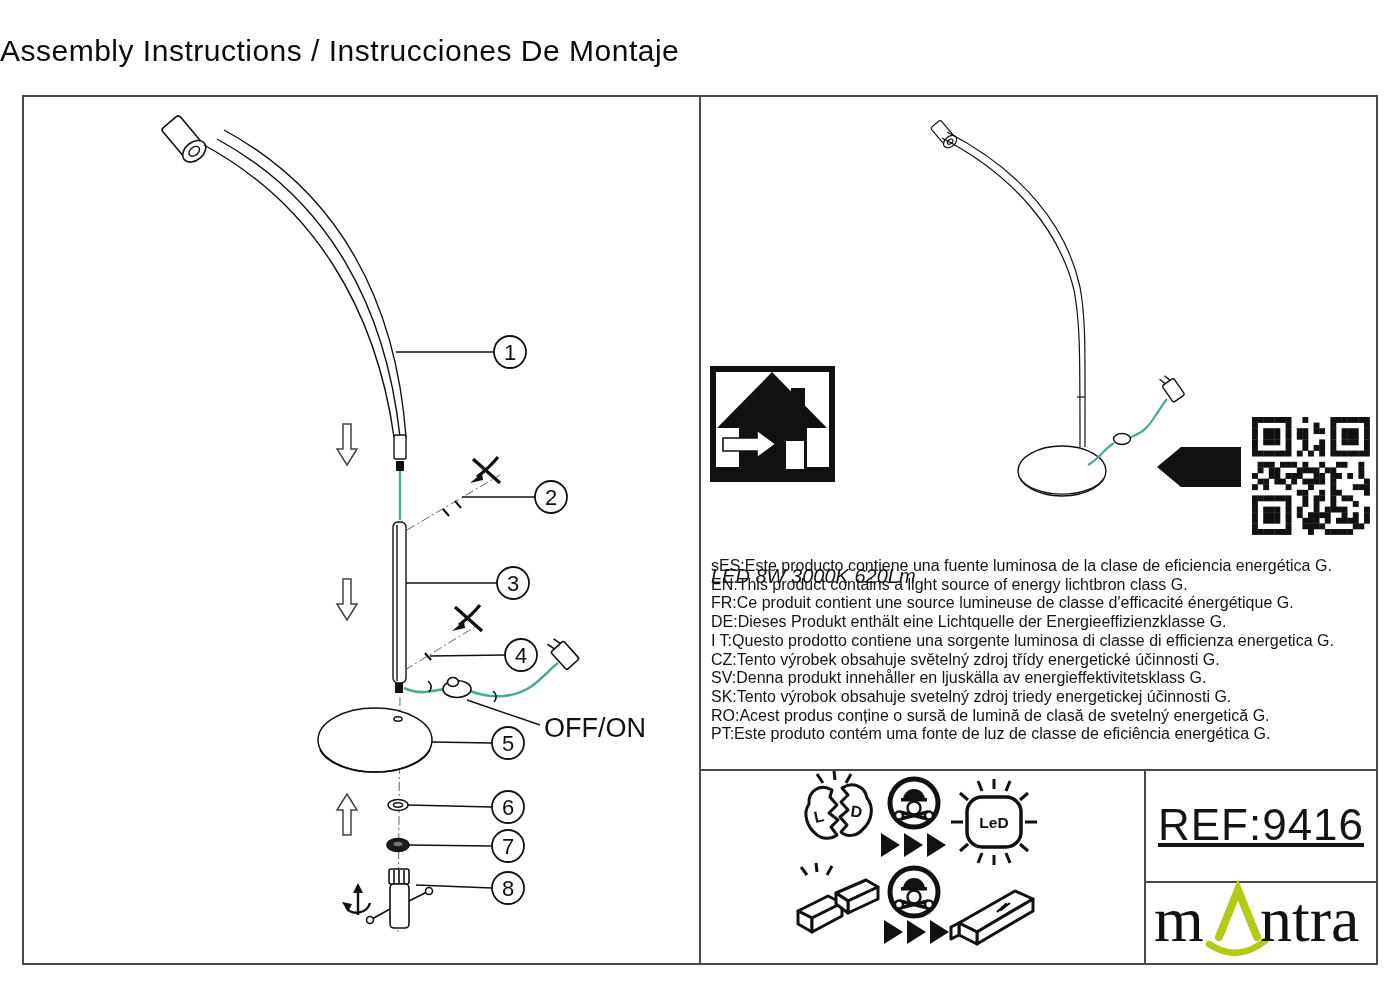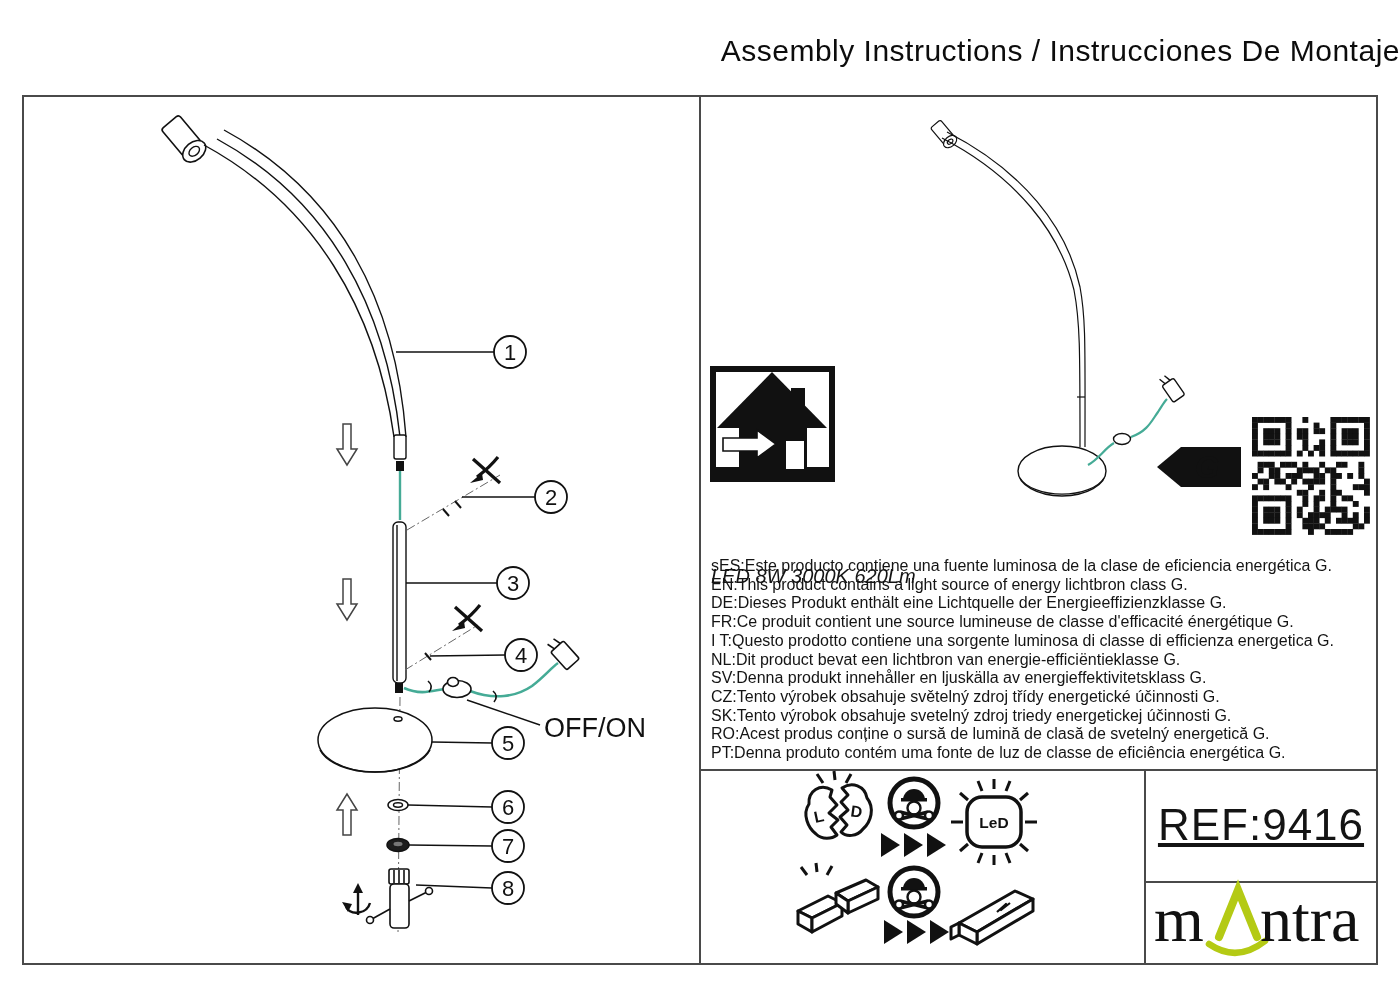--- a/index.html
+++ b/index.html
@@ -1,18 +1,18 @@
 <!DOCTYPE html>
 <html><head>
 <meta charset="utf-8">
 <style>
   html,body{margin:0;padding:0;background:#fff;width:1400px;height:1000px;overflow:hidden;
     font-family:"Liberation Sans",sans-serif;color:#111;position:relative;}
   .abs{position:absolute;}
-  #title{top:34px;left:0;width:1400px;text-align:right;font-size:30px;color:#0c0c0c;letter-spacing:.5px;}
+  #title{top:34px;left:0;width:1400px;text-align:left;font-size:30px;color:#0c0c0c;letter-spacing:.5px;}
   #frame{left:22px;top:95px;width:1352px;height:866px;border:2px solid #4a4a4a;}
   #vdiv{left:699px;top:97px;width:2px;height:866px;background:#4a4a4a;}
   svg{position:absolute;overflow:visible;}
   .lineart path,.lineart line,.lineart rect,.lineart ellipse,.lineart circle,.lineart polygon,.lineart polyline{vector-effect:non-scaling-stroke;}
   #right-panel{left:701px;top:97px;width:675px;height:866px;}
   #spec{left:10px;top:409px;font-size:20px;line-height:28px;white-space:pre;color:#141414;font-style:italic;}
   #langs{left:10px;top:460px;font-size:16px;line-height:18.7px;color:#141414;width:660px;}
   .hline{background:#4a4a4a;height:2px;}
   .vline{background:#4a4a4a;width:2px;}
   #ref-cell{left:445px;top:674px;width:230px;height:108px;display:flex;align-items:center;justify-content:center;
@@ -443,29 +443,28 @@
       </g>
   </svg>
 
   <div class="abs" id="spec">
     <div>LED 8W 3000K 620Lm</div>
   </div>
 
   <div class="abs" id="langs">
     <div>sES:Este producto contiene una fuente luminosa de la clase de eficiencia energética G.</div>
     <div>EN:This product contains a light source of energy lichtbron class G.</div>
+    <div>FR:Ce produit contient une source lumineuse de classe d'efficacité énergétique G.</div>
     <div>DE:Dieses Produkt enthält eine Lichtquelle der Energieeffizienzklasse G.</div>
-    <div>FR:Ce produit contient une source lumineuse de classe d'efficacité énergétique G.</div>
     <div>I T:Questo prodotto contiene una sorgente luminosa di classe di efficienza energetica G.</div>
-    <div>NL:Dit product bevat een lichtbron van energie-efficiëntieklasse G.</div>
+    <div>CZ:Tento výrobek obsahuje světelný zdroj třídy energetické účinnosti G.</div>
     <div>SV:Denna produkt innehåller en ljuskälla av energieffektivitetsklass G.</div>
-    <div>CZ:Tento výrobek obsahuje světelný zdroj třídy energetické účinnosti G.</div>
     <div>SK:Tento výrobok obsahuje svetelný zdroj triedy energetickej účinnosti G.</div>
     <div>RO:Acest produs conține o sursă de lumină de clasă de svetelný energetică G.</div>
-    <div>PT:Denna produto contém uma fonte de luz de classe de eficiência energética G.</div>
+    <div>PT:Este produto contém uma fonte de luz de classe de eficiência energética G.</div>
   </div>
 
   <div class="abs hline" style="left:0;top:672px;width:675px;"></div>
   <div class="abs vline" style="left:443px;top:672px;height:194px;"></div>
   <div class="abs hline" style="left:445px;top:784px;width:230px;"></div>
 
   <svg class="lineart" style="left:0;top:674px" width="443" height="192" viewBox="0 0 443 192">
     <defs>
       <g id="techbadge">
         <circle r="24" fill="#fff" stroke="#111" stroke-width="5"></circle>

